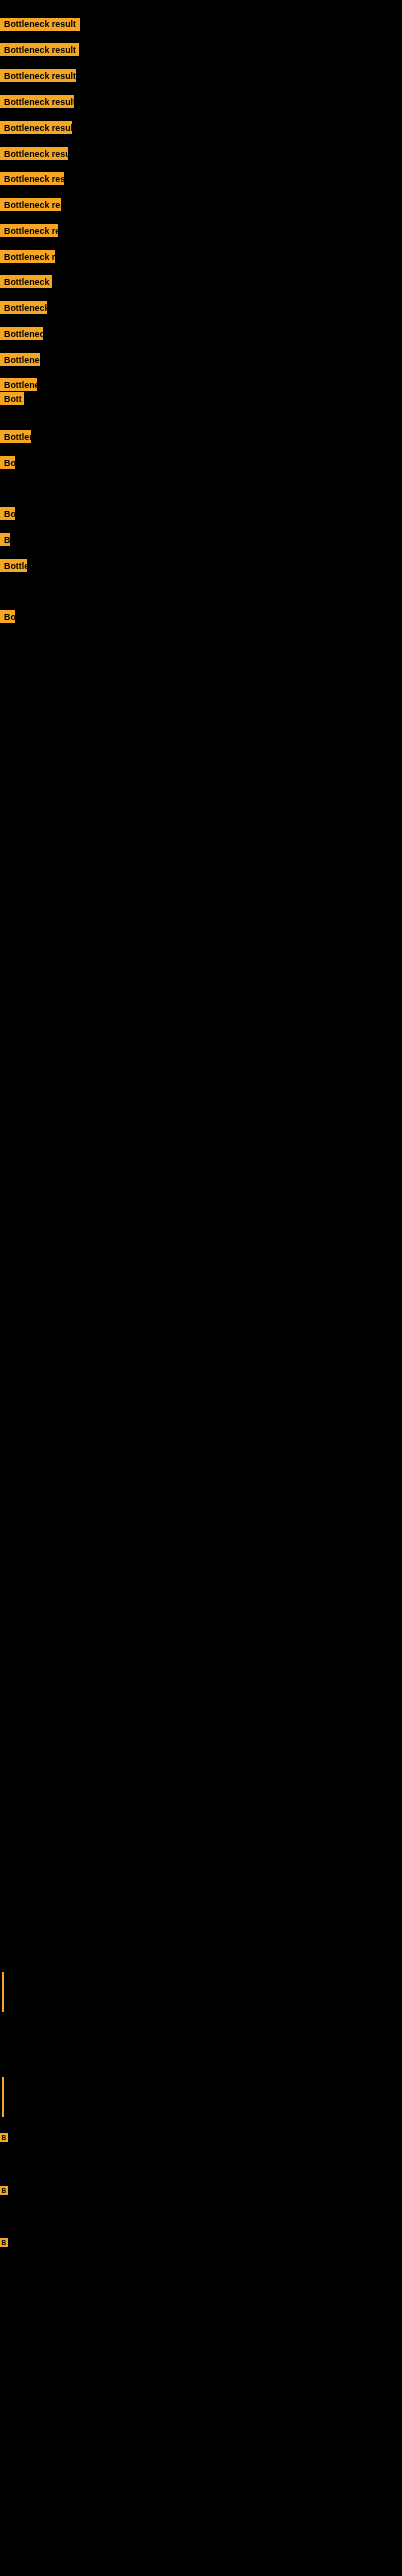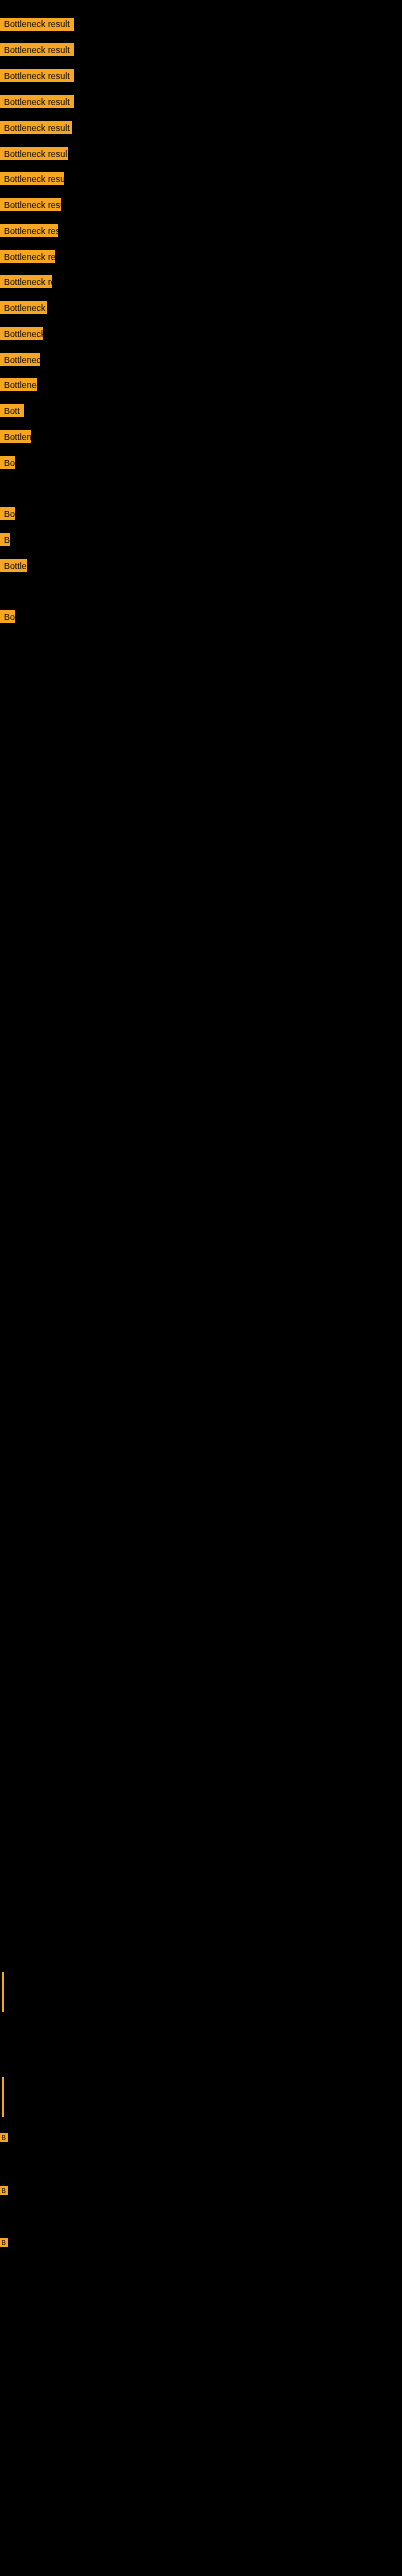--- a/index.html
+++ b/index.html
@@ -14,21 +14,21 @@
       color: #ccc;
       font-size: 10.5px;
       text-align: center;
       padding: 4.8px 0 3.2px 0;
       letter-spacing: 0.4px;
     }
     .bottleneck-badge {
       background: #f5a623;
       color: #000;
       font-size: 8.9px;
-      font-weight: normal;
+      font-weight: bold;
       padding: 1.6px 4px;
       display: inline-block;
       position: absolute;
       left: 0;
       white-space: nowrap;
       overflow: hidden;
     }
     .vertical-bar {
       position: absolute;
       left: 2.4px;
@@ -50,21 +50,21 @@
     <div class="bottleneck-badge" style="top: 147px; max-width: 68px;">Bottleneck resul</div>
     <div class="bottleneck-badge" style="top: 172px; max-width: 64px;">Bottleneck result</div>
     <div class="bottleneck-badge" style="top: 198px; max-width: 61px;">Bottleneck result</div>
     <div class="bottleneck-badge" style="top: 224px; max-width: 58px;">Bottleneck resul</div>
     <div class="bottleneck-badge" style="top: 250px; max-width: 55px;">Bottleneck resul</div>
     <div class="bottleneck-badge" style="top: 275px; max-width: 52px;">Bottleneck resu</div>
     <div class="bottleneck-badge" style="top: 301px; max-width: 47px;">Bottleneck res</div>
     <div class="bottleneck-badge" style="top: 327px; max-width: 43px;">Bottleneck res</div>
     <div class="bottleneck-badge" style="top: 353px; max-width: 40px;">Bottleneck re</div>
     <div class="bottleneck-badge" style="top: 378px; max-width: 37px;">Bottleneck</div>
-    <div class="bottleneck-badge" style="top: 404px; max-width: 24px;">Bott</div>
+    <div class="bottleneck-badge" style="top: 392px; max-width: 24px;">Bott</div>
     <div class="bottleneck-badge" style="top: 430px; max-width: 31px;">Bottlene</div>
     <div class="bottleneck-badge" style="top: 456px; max-width: 14.5px;">Bo</div>
     <div class="bottleneck-badge" style="top: 507px; max-width: 14.5px;">Bo</div>
     <div class="bottleneck-badge" style="top: 533px; max-width: 9.7px;">B</div>
     <div class="bottleneck-badge" style="top: 559px; max-width: 26.6px;">Bottle</div>
     <div class="bottleneck-badge" style="top: 610px; max-width: 14.5px;">Bo</div>
   </div>
 
 <div class="vertical-bar" style="top:1972px; height:40px;"></div>
 <div class="vertical-bar" style="top:2077px; height:40px;"></div>

